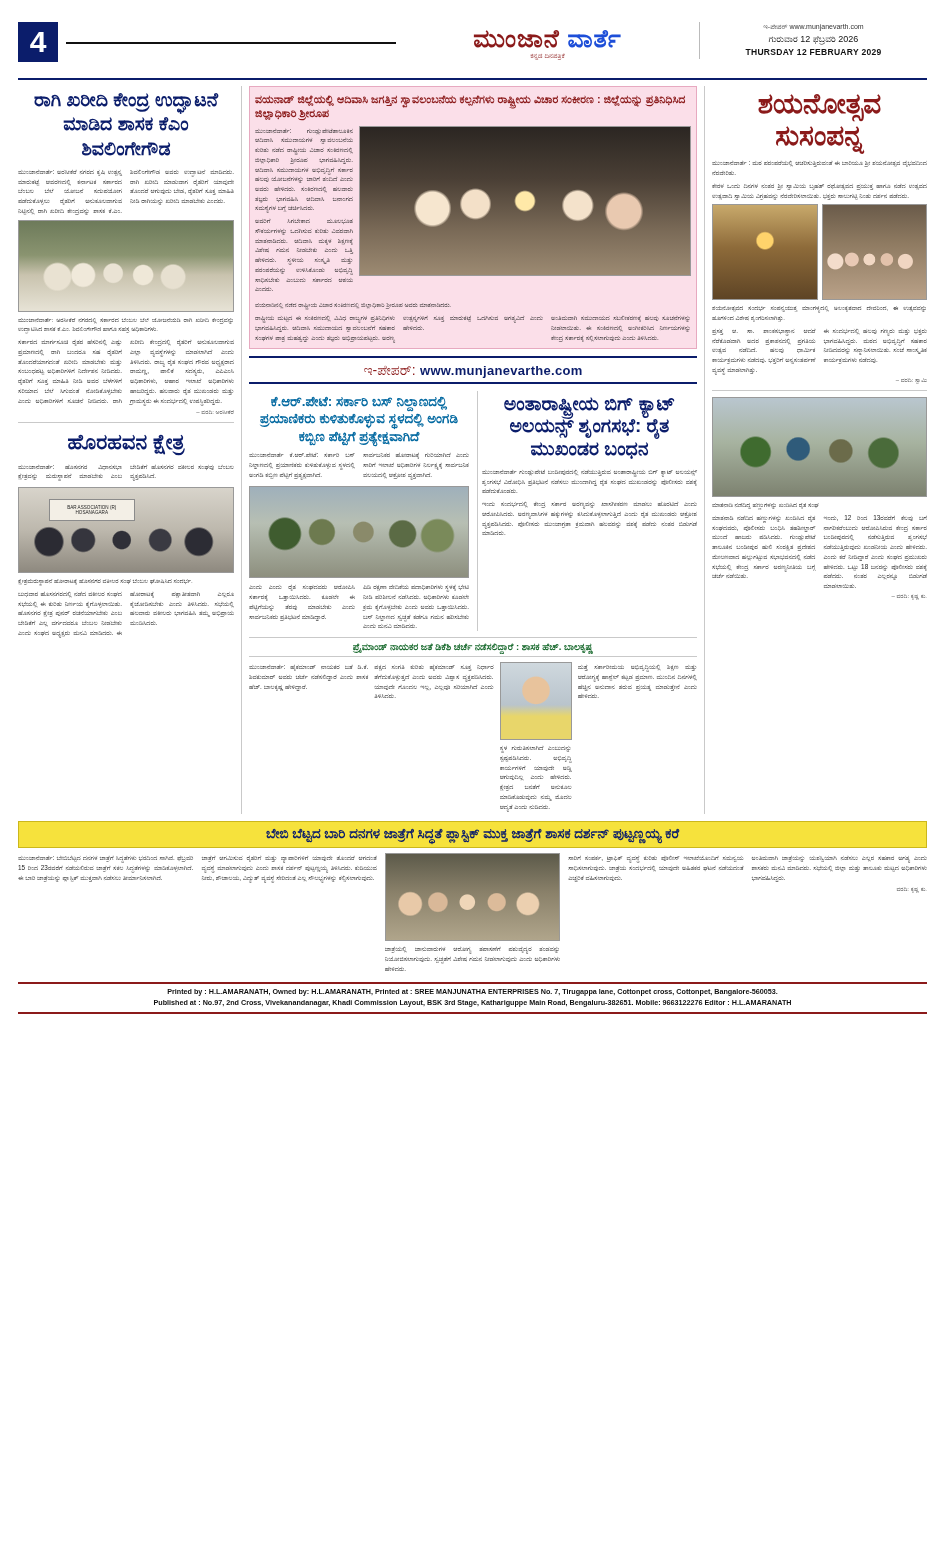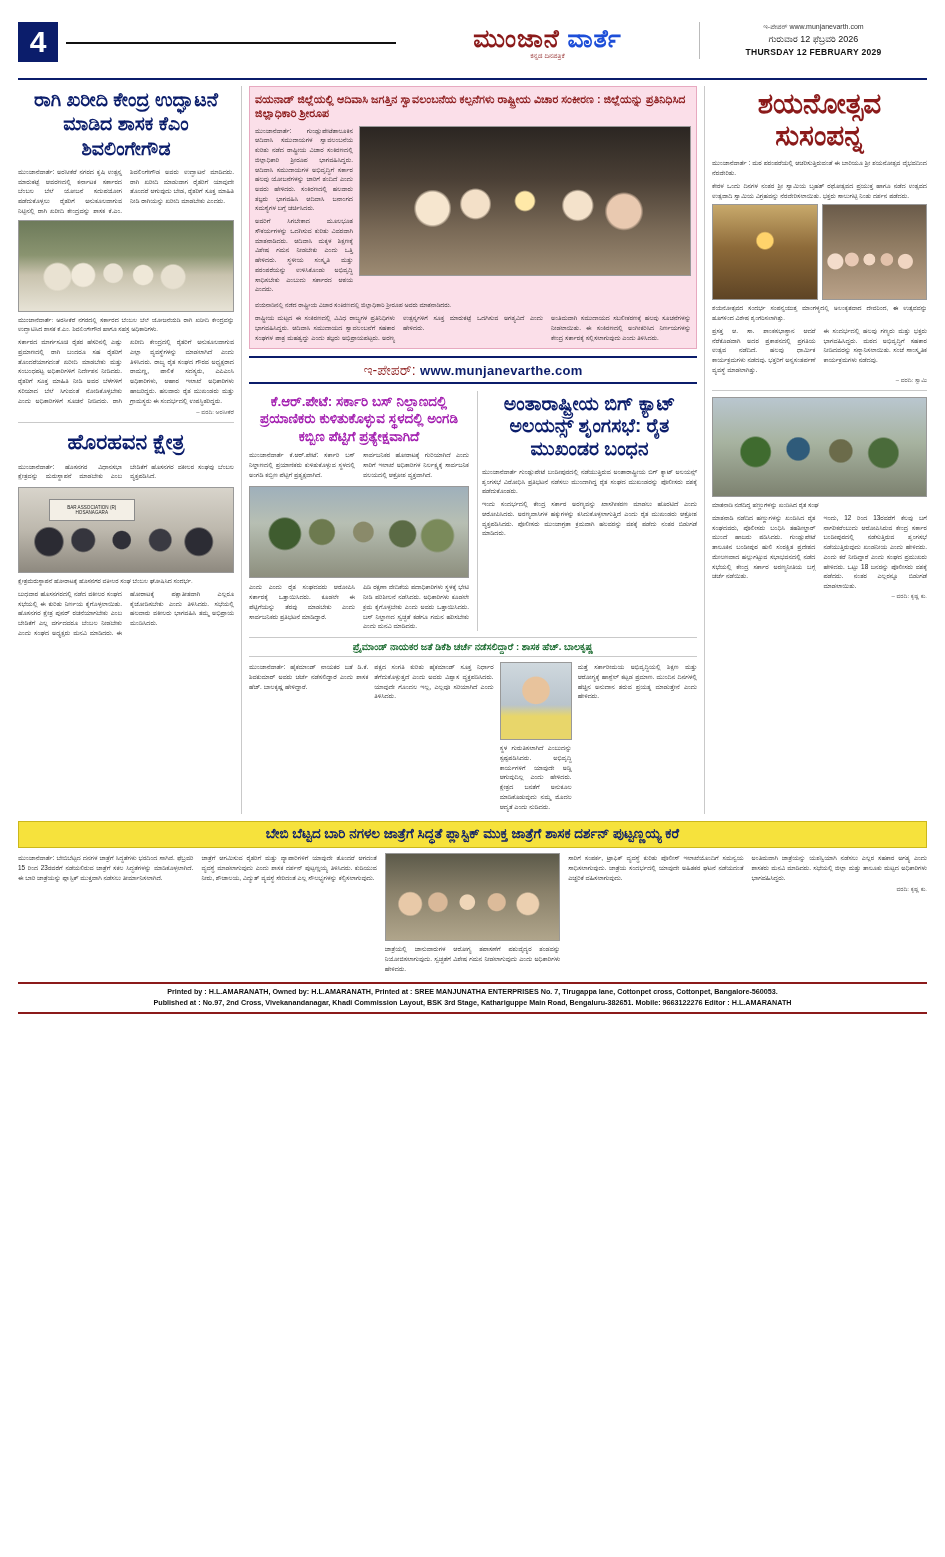--- a/index.html
+++ b/index.html
@@ -89,21 +89,21 @@
     line-height: 1.28;
     font-weight: bold;
     color: #0b1d6b;
     margin: 2px 0 6px 0;
     text-align: center;
   }
   h2.head-kn {
     font-size: 13.5px;
     line-height: 1.3;
     font-weight: bold;
-    color: #a21caf;
+    color: #0369a1;
     margin: 2px 0 5px 0;
     text-align: center;
   }
   h1.big-red {
     font-size: 28px;
     line-height: 1.15;
     color: #8b1a1a;
     text-align: center;
     font-weight: bold;
     margin: 2px 0 6px;
@@ -471,21 +471,21 @@
       <div class="caption">ಮಾತನಾಡಿ ನಡೆದಿದ್ದ ಹಣ್ಣುಗಳನ್ನು ಖಂಡಿಸಿದ ರೈತ ಸಂಘ</div>
       <div class="body-kn cols2">
         <p>ಮಾತನಾಡಿ ನಡೆದಿದ ಹಣ್ಣುಗಳನ್ನು ಖಂಡಿಸಿದ ರೈತ ಸಂಘದವರು, ಪೊಲೀಸರು ಬಂಧಿಸಿ ತಹಶೀಲ್ದಾರ್ ಮುಂದೆ ಹಾಜರು ಪಡಿಸಿದರು. ಗುಂಡ್ಲುಪೇಟೆ ತಾಲೂಕಿನ ಬಂಡೀಪುರ ಹುಲಿ ಸಂರಕ್ಷಿತ ಪ್ರದೇಶದ ಮೇಲಣವಾದ ಹಲ್ಲುಗಟ್ಟುವ ಸಭಾಭವನದಲ್ಲಿ ನಡೆದ ಸಭೆಯಲ್ಲಿ ಕೇಂದ್ರ ಸರ್ಕಾರ ಅರಣ್ಯನೀತಿಯ ಬಗ್ಗೆ ಚರ್ಚೆ ನಡೆಯಿತು.</p>
         <p>ಇಂದು, 12 ರಿಂದ 13ರವರೆಗೆ ಕೆಲವು ಬಗೆ ನಾಗರಿಕರೆಂಬುದು ಆರೋಪಿಸಿರುವ ಕೇಂದ್ರ ಸರ್ಕಾರ ಬಂಡೀಪುರದಲ್ಲಿ ನಡೆಸುತ್ತಿರುವ ಶೃಂಗಸಭೆ ನಡೆಯುತ್ತಿರುವುದು ಖಂಡನೀಯ ಎಂದು ಹೇಳಿದರು. ಎಂದು ಕರೆ ನೀಡಿದ್ದಾರೆ ಎಂದು ಸಂಘದ ಪ್ರಮುಖರು ಹೇಳಿದರು. ಒಟ್ಟು 18 ಜನರನ್ನು ಪೊಲೀಸರು ವಶಕ್ಕೆ ಪಡೆದರು. ನಂತರ ಎಲ್ಲರನ್ನೂ ಬಿಡುಗಡೆ ಮಾಡಲಾಯಿತು.</p>
       </div>
       <div class="byline">– ವರದಿ: ಕೃಷ್ಣ ಕು.</div>
     </div>
   </div>
 
   <div class="yellowbar">
-    <div class="t">ಬೇಬಿ ಬೆಟ್ಟದ ಬಾರಿ ನಗಳಲ ಜಾತ್ರೆಗೆ ಸಿದ್ಧತೆ ಪ್ಲಾಸ್ಟಿಕ್ ಮುಕ್ತ ಜಾತ್ರೆಗೆ ಶಾಸಕ ದರ್ಶನ್ ಪುಟ್ಟಣ್ಣಯ್ಯ ಕರೆ</div>
+    <div class="t">ಬೇಬಿ ಬೆಟ್ಟದ ಬಾರಿ ದನಗಳ ಜಾತ್ರೆಗೆ ಸಿದ್ಧತೆ ಪ್ಲಾಸ್ಟಿಕ್ ಮುಕ್ತ ಜಾತ್ರೆಗೆ ಶಾಸಕ ದರ್ಶನ್ ಪುಟ್ಟಣ್ಣಯ್ಯ ಕರೆ</div>
   </div>
 
   <div style="display:grid;grid-template-columns:1fr 1fr 1fr 1fr 1fr;gap:8px">
     <div class="body-kn">
         <p>ಮುಂಜಾನೆವಾರ್ತೆ: ಬೇಬಿಬೆಟ್ಟದ ದನಗಳ ಜಾತ್ರೆಗೆ ಸಿದ್ಧತೆಗಳು ಭರದಿಂದ ಸಾಗಿವೆ. ಫೆಬ್ರವರಿ 15 ರಿಂದ 23ರವರೆಗೆ ನಡೆಯಲಿರುವ ಜಾತ್ರೆಗೆ ಸಕಲ ಸಿದ್ಧತೆಗಳನ್ನು ಮಾಡಿಕೊಳ್ಳಲಾಗಿದೆ. ಈ ಬಾರಿ ಜಾತ್ರೆಯನ್ನು ಪ್ಲಾಸ್ಟಿಕ್ ಮುಕ್ತವಾಗಿ ನಡೆಸಲು ತೀರ್ಮಾನಿಸಲಾಗಿದೆ.</p>
       </div>
     <div class="body-kn">
         <p>ಜಾತ್ರೆಗೆ ಆಗಮಿಸುವ ರೈತರಿಗೆ ಮತ್ತು ವ್ಯಾಪಾರಿಗಳಿಗೆ ಯಾವುದೇ ತೊಂದರೆ ಆಗದಂತೆ ವ್ಯವಸ್ಥೆ ಮಾಡಲಾಗುವುದು ಎಂದು ಶಾಸಕ ದರ್ಶನ್ ಪುಟ್ಟಣ್ಣಯ್ಯ ತಿಳಿಸಿದರು. ಕುಡಿಯುವ ನೀರು, ಶೌಚಾಲಯ, ವಿದ್ಯುತ್ ವ್ಯವಸ್ಥೆ ಸೇರಿದಂತೆ ಎಲ್ಲ ಸೌಲಭ್ಯಗಳನ್ನು ಕಲ್ಪಿಸಲಾಗುವುದು.</p>
       </div>
     <div>

